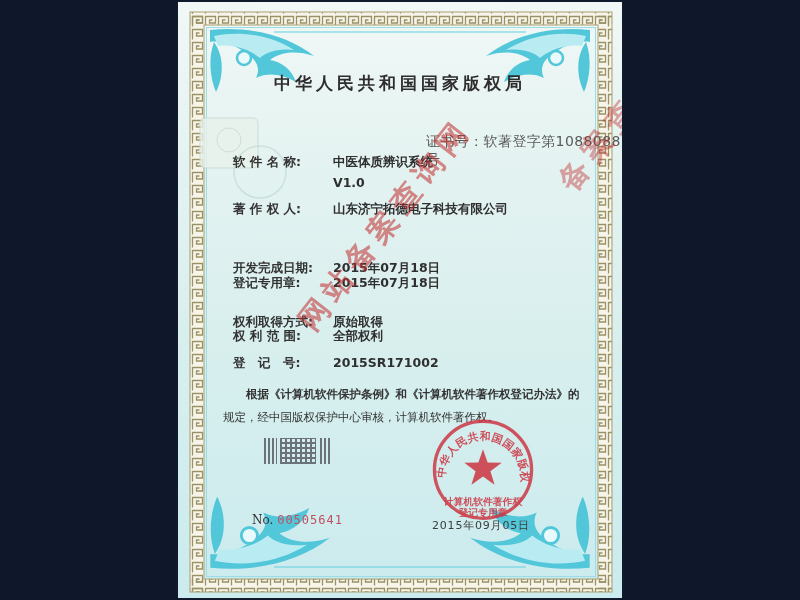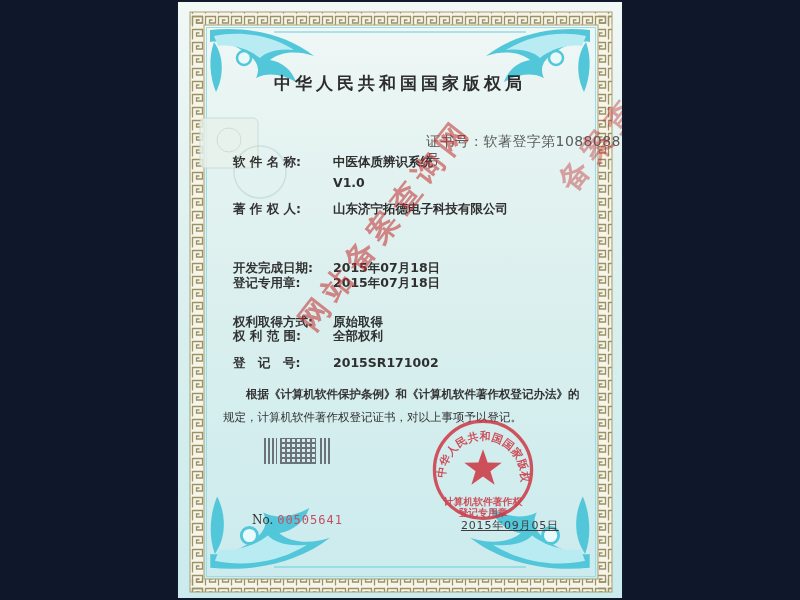--- a/index.html
+++ b/index.html
@@ -33,22 +33,22 @@
            background-repeat:no-repeat,no-repeat;}
   .barcode::before,.barcode::after{content:"";position:absolute;top:0;bottom:0;}
   .barcode::before{left:0;width:13px;
            background:repeating-linear-gradient(90deg,#50505a 0 2px,transparent 2px 4px);}
   .barcode::after{right:0;width:12px;
            background:repeating-linear-gradient(90deg,#50505a 0 2px,transparent 2px 4px);}
   .serial{position:absolute;left:74px;top:511px;font-size:12px;color:#333;
           font-family:"DejaVu Serif","Liberation Serif",serif;}
   .serial .num{color:#c05061;font-family:"DejaVu Sans Mono","Liberation Mono",monospace;
                font-size:12px;letter-spacing:1px;}
-  .issue-date{position:absolute;left:283px;top:516px;font-size:11px;color:#3c3c3c;
-              letter-spacing:.8px;z-index:2;text-decoration:underline;}
+  .issue-date{position:absolute;left:254px;top:516px;font-size:11px;color:#3c3c3c;
+              letter-spacing:.8px;z-index:2;}
   .seal{position:absolute;left:243px;top:412px;width:124px;height:124px;z-index:3;opacity:.92;}
   .wm{position:absolute;z-index:4;font-weight:bold;white-space:nowrap;
       font-family:"DejaVu Sans","Liberation Sans",sans-serif;
       transform:rotate(-52deg);pointer-events:none;}
   .wm1{left:78px;top:202px;font-size:30px;letter-spacing:7px;color:rgba(194,44,45,.55);}
   .wm2{left:352px;top:92px;font-size:30px;letter-spacing:7px;color:rgba(194,44,45,.42);}
 </style>
 </head>
 <body>
 
@@ -126,21 +126,21 @@
         <span class="label">权 利 范 围:</span>
         <span class="value">全部权利</span>
       </div>
       <div class="row r6">
         <span class="label">登　记　号:</span>
         <span class="value">2015SR171002</span>
       </div>
 
       <div class="statement">
         <span class="l1">根据《计算机软件保护条例》和《计算机软件著作权登记办法》的</span>
-        <span class="l2">规定，计算机软件著作权登记证书，对以上事项予以登记。</span>
+        <span class="l2">规定，经中国版权保护中心审核，计算机软件著作权。</span>
       </div>
 
       <div class="barcode"></div>
 
       <div class="serial">
         <span>No.</span>
         <span class="num">00505641</span>
       </div>
 
       <div class="issue-date">2015年09月05日</div>

